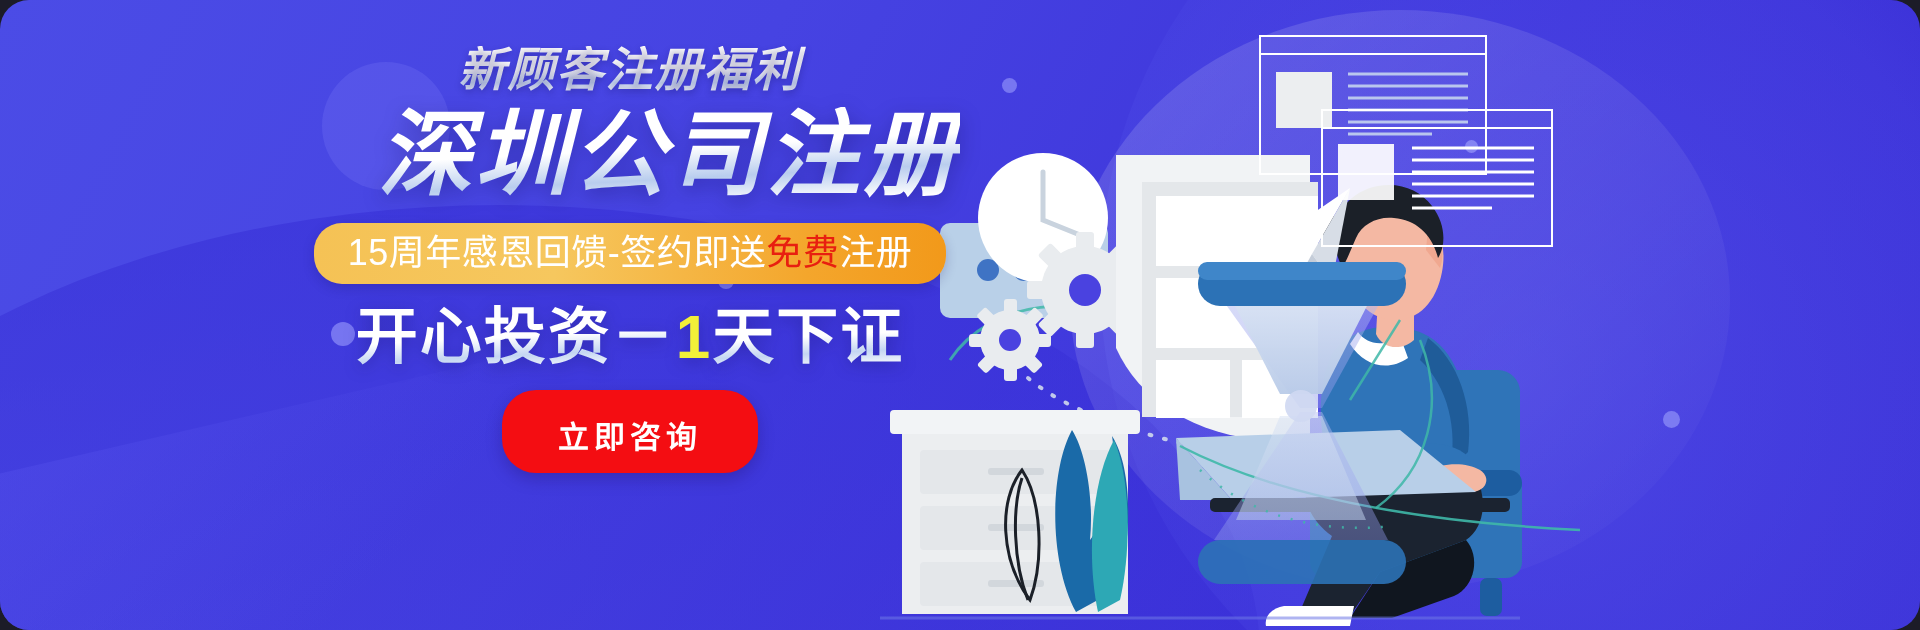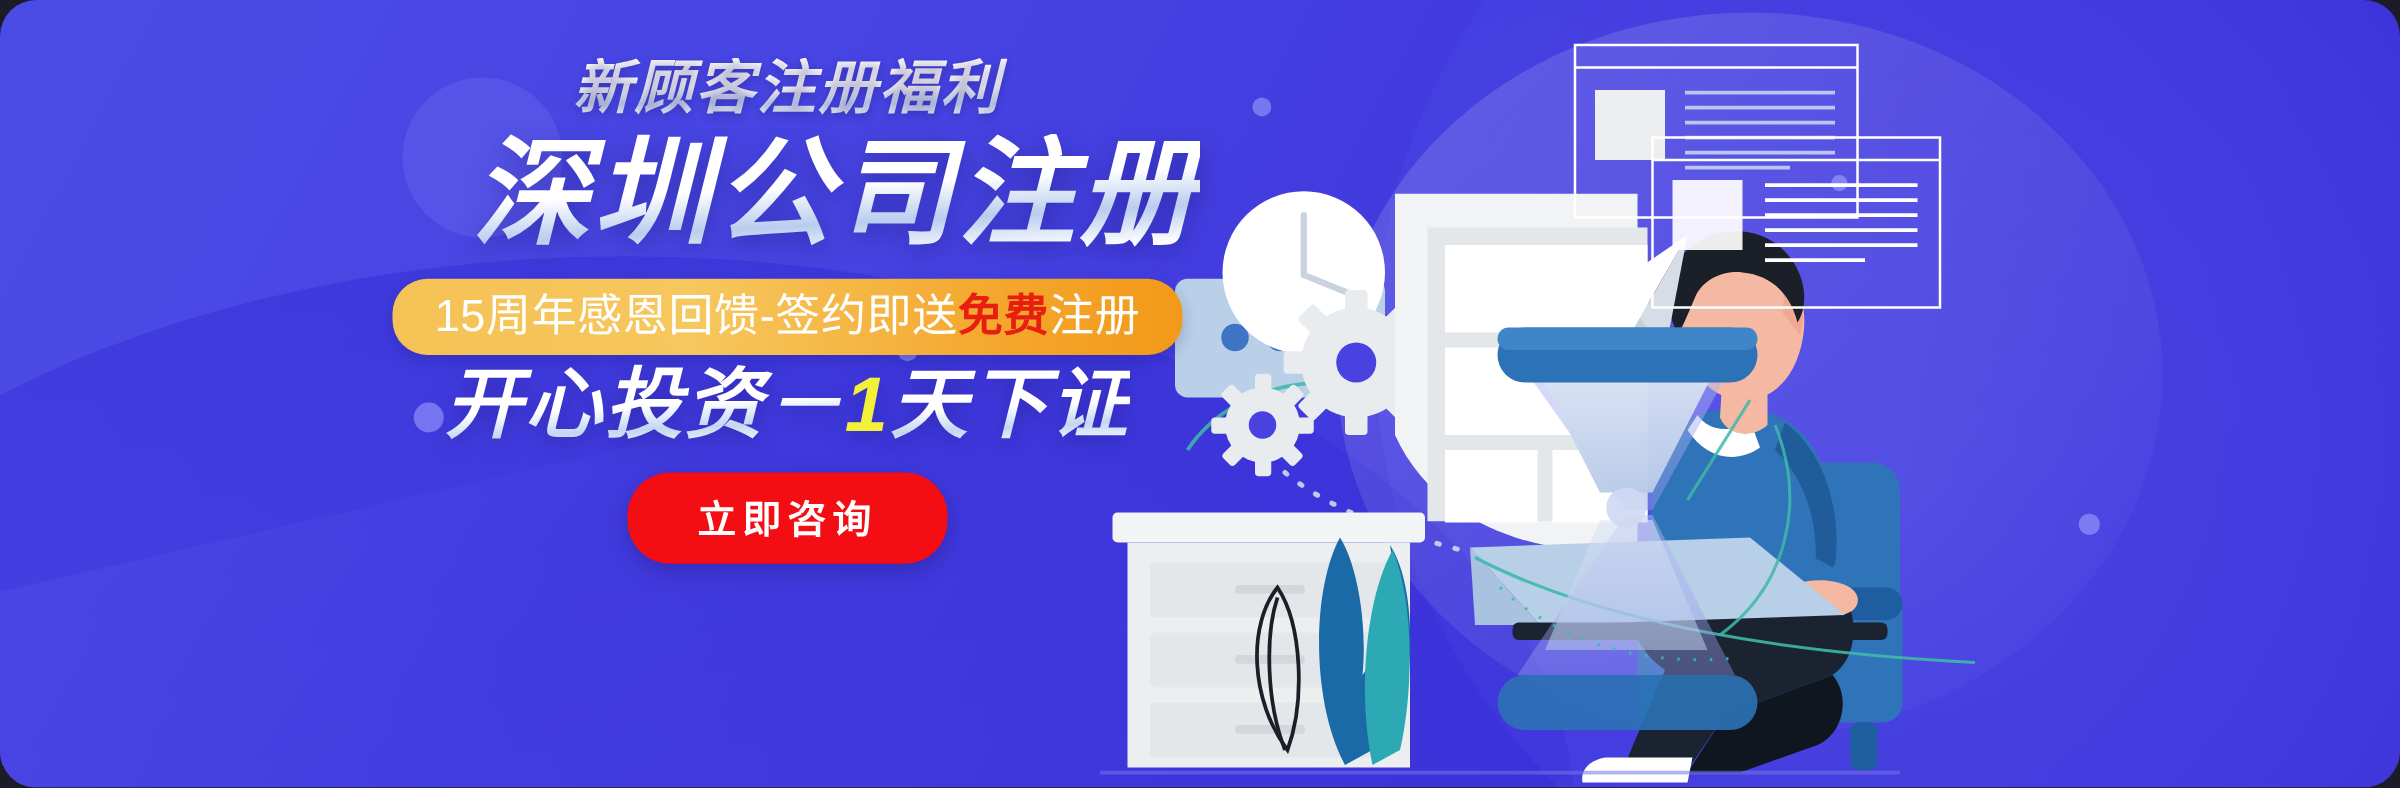--- a/index.html
+++ b/index.html
@@ -72,41 +72,41 @@
   .badge{
     display:inline-block;margin-top:20px;
     padding:10px 34px 12px;border-radius:28px;
     background:linear-gradient(90deg,#f5c255 0%,#f6c75e 38%,#f4a62c 78%,#f2991a 100%);
     box-shadow:0 4px 12px rgba(24,18,96,.22);
     white-space:nowrap;
   }
   .badge-text{
     font-size:36px;line-height:1.1;color:#ffffff;letter-spacing:.5px;
   }
-  .badge-hot{color:#e81f10;font-weight:bold;margin-top:16px;}
+  .badge-hot{color:#e81f10;font-weight:normal;margin-top:16px;}
   .headline-third{
-    margin-top:8px;
-    font-size:62px;line-height:1.05;font-weight:bold;font-style:italic;
+    margin-top:20px;
+    font-size:62px;line-height:1.05;font-weight:bold;
     letter-spacing:2px;
     white-space:nowrap;
   }
   .headline-third .seg{
     background:linear-gradient(177deg,#ffffff 0%,#ffffff 50%,#c4d6f2 72%,#ffffff 94%);
     -webkit-background-clip:text;background-clip:text;
     -webkit-text-fill-color:transparent;
     filter:drop-shadow(0 4px 8px rgba(18,14,88,.32));
   }
   .headline-third .accent{
     color:#f2f038;
     -webkit-text-fill-color:#f2f038;
     filter:drop-shadow(0 4px 8px rgba(18,14,88,.30));
   }
   .cta{
     display:inline-block;margin-top:20px;
-    padding:12px 56px 16px;border-radius:34px;border:0;
+    padding:22px 56px 16px;border-radius:34px;border:0;
     background:#f40d12;
     color:#ffffff;font-size:31px;font-weight:bold;letter-spacing:5px;
     font-family:inherit;cursor:pointer;
     box-shadow:0 6px 16px rgba(30,10,90,.28);
     white-space:nowrap;
   }
 
   
   .illu{position:absolute;left:880px;top:0;width:1040px;height:630px;z-index:4;}
   .illu svg{display:block;width:100%;height:100%;}

